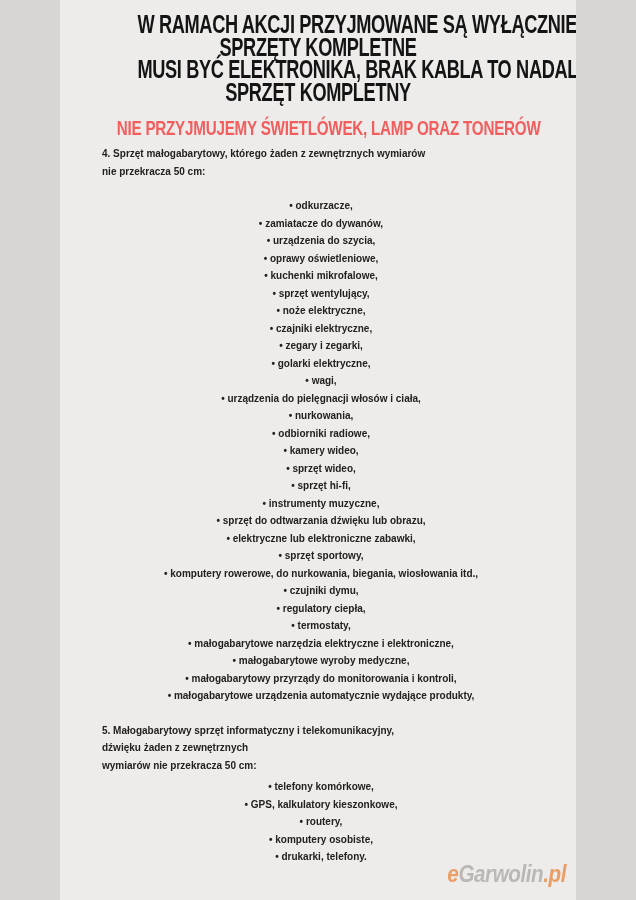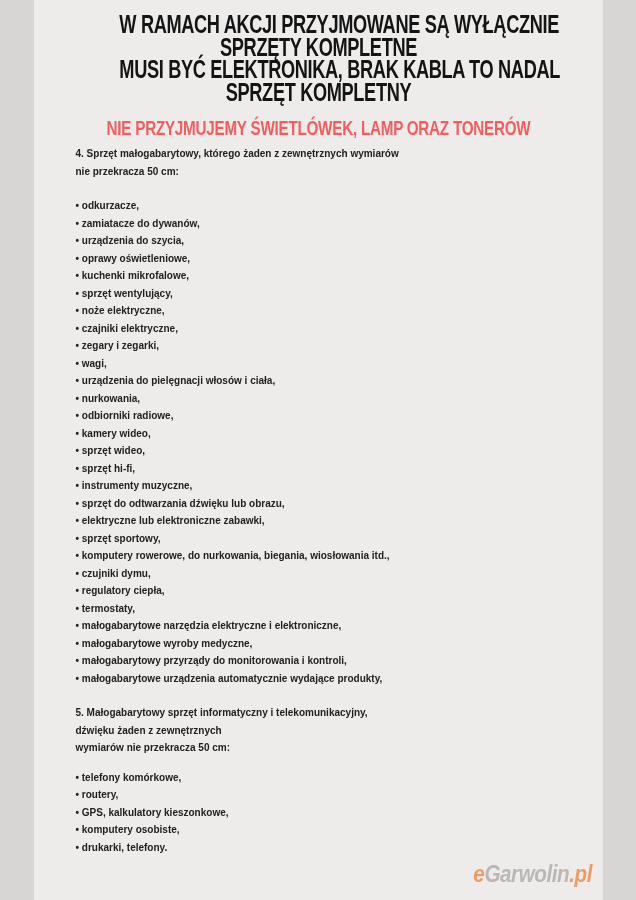--- a/index.html
+++ b/index.html
@@ -1,19 +1,19 @@
 <!DOCTYPE html>
 <html><head>
 <meta charset="utf-8">
 <style>
   * { margin: 0; padding: 0; box-sizing: border-box; }
   html, body { background: #d8d6d4; }
   .page {
     position: relative;
-    width: 569px;
+    width: 516px;
     height: 900px;
     margin: 0 auto;
     background: #edecea;
     overflow: hidden;
     font-family: "Liberation Sans", sans-serif;
     color: #1d1c1a;
   }
   
   .top-header {
     padding-top: 13px;
@@ -48,22 +48,22 @@
     margin: 7px 36px 0 42px;
     font-size: 10px;
     line-height: 17.5px;
     font-weight: 700;
     color: #222120;
   }
   .sec-heading .heading-line {
     white-space: nowrap;
   }
   .bullet-list { margin-top: 17px; }
-  .bullet-list.no-gap { margin-top: 12px; }
-  .bullet-item { white-space: nowrap; }
+  .bullet-list.no-gap { margin-top: 4px; }
+  .bullet-item { white-space: nowrap; text-align: center; }
   .bullet-item::before { content: "\2022\00a0"; }
   .sec5 { margin-top: 17px; }
   
   .watermark {
     position: absolute;
     right: 10px;
     bottom: 12px;
     font-size: 24px;
     font-weight: 700;
     font-style: italic;
@@ -99,20 +99,21 @@
       <div class="bullet-list">
           <div class="bullet-item">odkurzacze,</div>
           <div class="bullet-item">zamiatacze do dywanów,</div>
           <div class="bullet-item">urządzenia do szycia,</div>
           <div class="bullet-item">oprawy oświetleniowe,</div>
           <div class="bullet-item">kuchenki mikrofalowe,</div>
           <div class="bullet-item">sprzęt wentylujący,</div>
           <div class="bullet-item">noże elektryczne,</div>
           <div class="bullet-item">czajniki elektryczne,</div>
           <div class="bullet-item">zegary i zegarki,</div>
+          <div class="bullet-item">golarki elektryczne,</div>
           <div class="bullet-item">wagi,</div>
           <div class="bullet-item">urządzenia do pielęgnacji włosów i ciała,</div>
           <div class="bullet-item">nurkowania,</div>
           <div class="bullet-item">odbiorniki radiowe,</div>
           <div class="bullet-item">kamery wideo,</div>
           <div class="bullet-item">sprzęt wideo,</div>
           <div class="bullet-item">sprzęt hi-fi,</div>
           <div class="bullet-item">instrumenty muzyczne,</div>
           <div class="bullet-item">sprzęt do odtwarzania dźwięku lub obrazu,</div>
           <div class="bullet-item">elektryczne lub elektroniczne zabawki,</div>
@@ -129,22 +130,22 @@
     </section>
 
     <section class="sec5">
       <div class="sec-heading">
           <div class="heading-line">5. Małogabarytowy sprzęt informatyczny i telekomunikacyjny,</div>
           <div class="heading-line">dźwięku żaden z zewnętrznych</div>
           <div class="heading-line">wymiarów nie przekracza 50 cm:</div>
         </div>
       <div class="bullet-list no-gap">
           <div class="bullet-item">telefony komórkowe,</div>
+          <div class="bullet-item">GPS, kalkulatory kieszonkowe,</div>
           <div class="bullet-item">routery,</div>
-          <div class="bullet-item">GPS, kalkulatory kieszonkowe,</div>
           <div class="bullet-item">komputery osobiste,</div>
           <div class="bullet-item">drukarki, telefony.</div>
         </div>
     </section>
 
   </div>
 
   <div class="watermark">
     <span class="wm-accent">e</span><span class="wm-gray">Garwolin</span><span class="wm-accent">.pl</span>
   </div>

